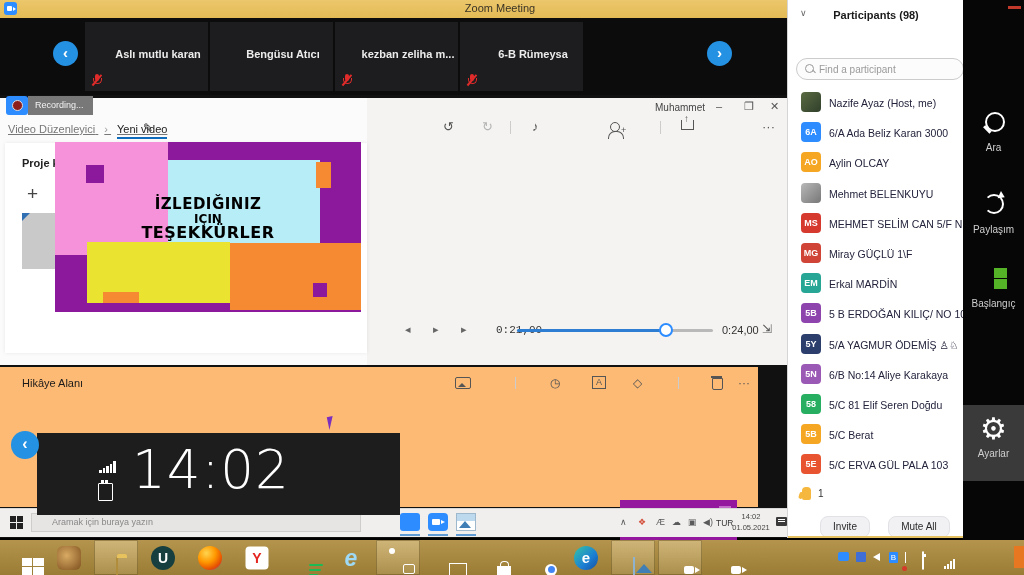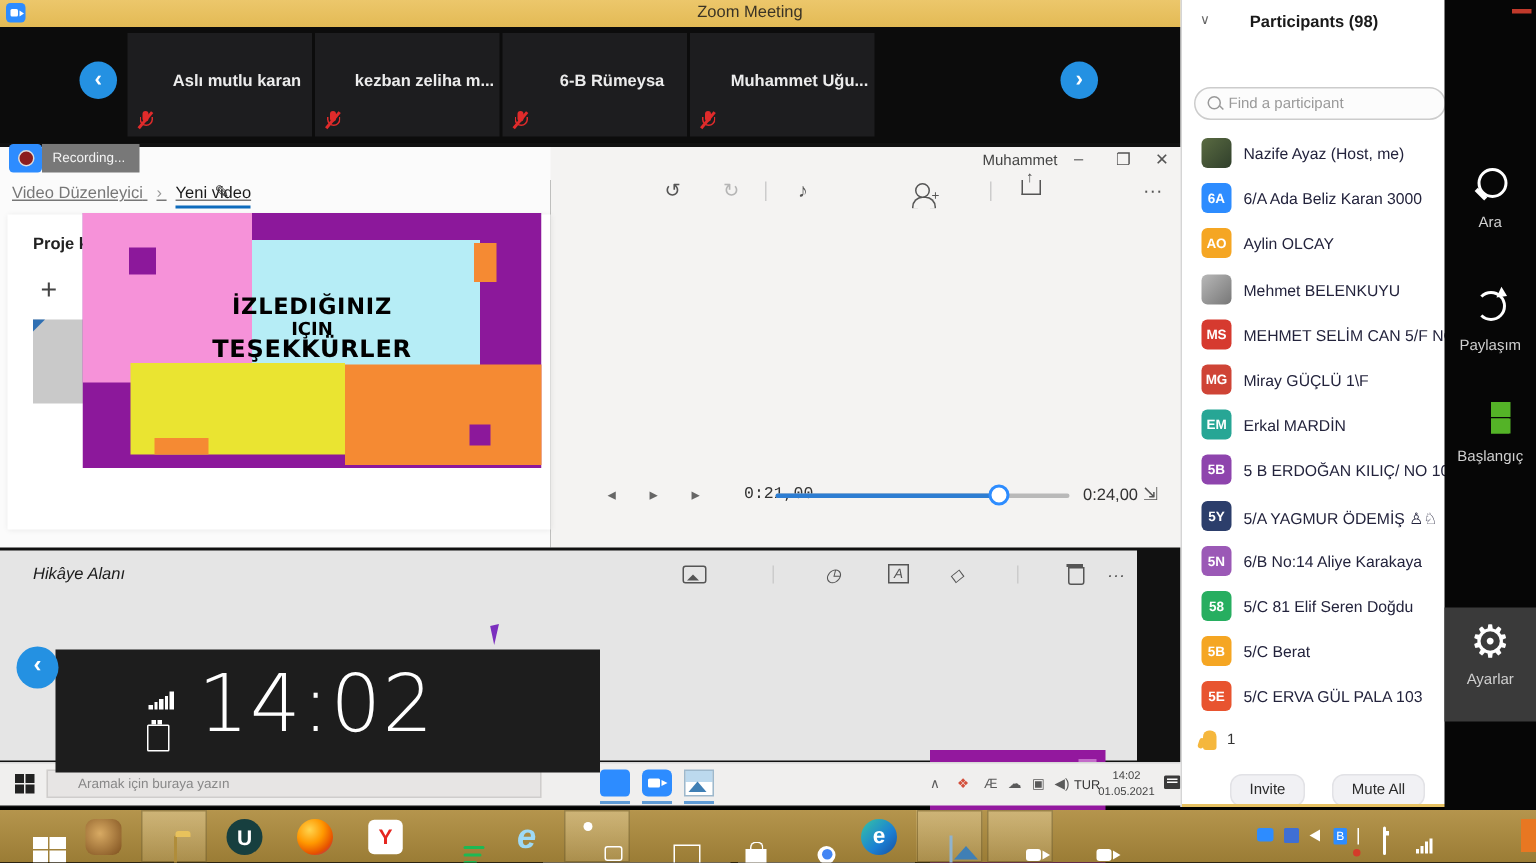--- a/index.html
+++ b/index.html
@@ -77,21 +77,21 @@
   
   #playrow{position:absolute;left:0;top:222px;width:423px;height:30px;font-size:11px;color:#555;}
   .pb{position:absolute;top:6px;font-size:11px;color:#666;}
   #ptime1{position:absolute;left:129px;top:7px;color:#333;font-family:Liberation Mono, monospace;}
   #ptrack{position:absolute;left:150px;top:12px;width:196px;height:3px;background:#b9b9b9;border-radius:2px;}
   #pfill{position:absolute;left:0;top:0;height:3px;width:148px;background:#2d7dd2;border-radius:2px;}
   #pthumb{position:absolute;left:142px;top:-6px;width:14px;height:14px;border-radius:50%;background:#fff;border:2px solid #2d8cff;box-sizing:border-box;}
   #ptime2{position:absolute;left:355px;top:7px;color:#333;}
   #pexpand{position:absolute;left:395px;top:5px;color:#555;font-size:12px;}
   
-  #story{position:absolute;left:0;top:272px;width:758px;height:140px;background:#e5e5e5;font-style:italic;}
+  #story{position:absolute;left:0;top:272px;width:758px;height:140px;background:#fdba74;}
   #story-title{position:absolute;left:22px;top:10px;font-size:11px;color:#1b1b1b;}
   .st-ic{position:absolute;top:9px;font-size:12px;color:#555;}
   .st-div{position:absolute;top:10px;width:1px;height:12px;background:#ccc;}
   .card-ic{position:absolute;left:455px;top:10px;width:14px;height:10px;border:1.2px solid #555;border-radius:2px;}
   .card-ic:after{content:"";position:absolute;left:2px;bottom:1px;border-left:4px solid transparent;border-right:4px solid transparent;border-bottom:4px solid #555;}
   .textbox-ic{position:absolute;left:592px;top:9px;width:12px;height:11px;border:1.2px solid #555;font-size:9px;text-align:center;color:#555;line-height:11px;}
   .trash-ic{position:absolute;left:712px;top:11px;width:9px;height:10px;border:1.2px solid #555;border-radius:0 0 2px 2px;}
   .trash-ic:after{content:"";position:absolute;left:-2px;top:-3px;width:11px;height:1.5px;background:#555;}
   .clip{position:absolute;top:183px;height:33px;background:linear-gradient(#ececec,#a8a8a8);color:#fff;font-size:10px;}
   .clip .lab{position:absolute;left:22px;top:11px;}
@@ -242,47 +242,43 @@
 
       <div class="tile">
         <span class="nm">Aslı mutlu karan</span>
         <span class="micmute">
           <i></i>
           <u></u>
           <s></s>
         </span>
       </div>
 
+      <div class="tile">
+        <span class="nm">Bengüsu Atıcı</span>
+
+      </div>
 
       <div class="tile">
         <span class="nm">kezban zeliha m...</span>
         <span class="micmute">
           <i></i>
           <u></u>
           <s></s>
         </span>
       </div>
 
       <div class="tile">
         <span class="nm">6-B Rümeysa</span>
         <span class="micmute">
           <i></i>
           <u></u>
           <s></s>
         </span>
       </div>
 
-      <div class="tile">
-        <span class="nm">Muhammet Uğu...</span>
-        <span class="micmute">
-          <i></i>
-          <u></u>
-          <s></s>
-        </span>
-      </div>
     </div>
   <div class="nav-circle" style="left:707px;top:23px;">›</div>
 </div>
 
 <div class="abs" id="editor">
   <div id="ed-titlerow"></div>
   <div id="ed-right"></div>
   <div id="ed-left-white"></div>
 
   <div id="recording">

